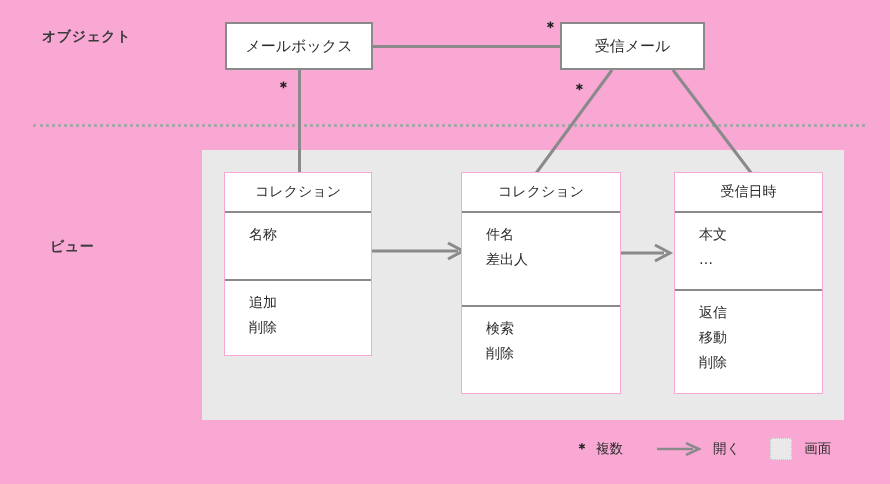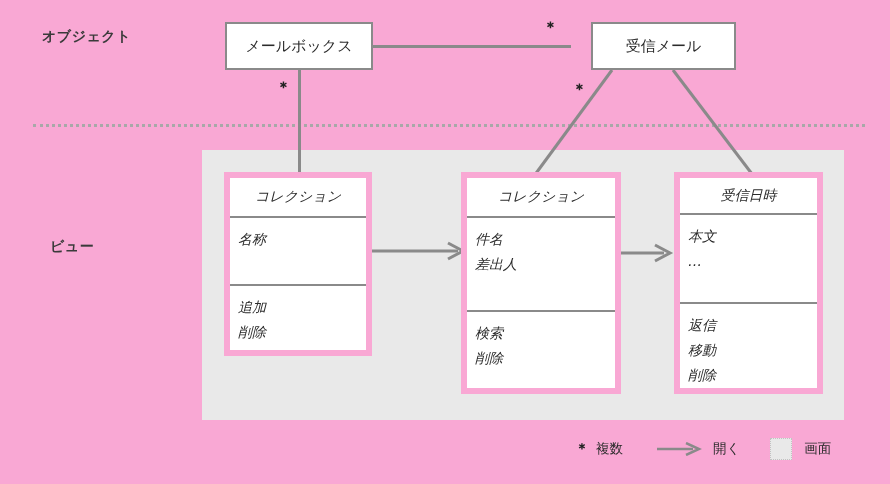--- a/index.html
+++ b/index.html
@@ -51,40 +51,39 @@
     align-items: center;
     justify-content: center;
     box-sizing: border-box;
     font-size: 15px;
     color: #2b2b2b;
   }
 
   
   .view-box {
     position: absolute;
-    border: 6px solid #f9a8d4;
+    border: 1px solid #f9a8d4;
     background: #ffffff;
     box-sizing: border-box;
     display: flex;
     flex-direction: column;
-    font-style: italic;
   }
   .vb-title {
     text-align: center;
     font-size: 14px;
     color: #2b2b2b;
     border-bottom: 2px solid #8a8a8a;
     box-sizing: border-box;
     display: flex;
     align-items: center;
     justify-content: center;
   }
   .vb-section {
     box-sizing: border-box;
-    padding: 9px 0 0 8px;
+    padding: 9px 0 0 24px;
     font-size: 14px;
     color: #2b2b2b;
   }
   .vb-section.bordered {
     border-top: 2px solid #8a8a8a;
   }
   .vb-line {
     line-height: 25px;
     white-space: nowrap;
   }
@@ -169,21 +168,21 @@
   <div class="mult" style="left:572px; top:82px;">＊</div>
 
   <svg class="conn-diag" style="left:668px; top:68px; width:100px; height:110px;" viewBox="0 0 100 110">
     <line x1="5" y1="2" x2="84" y2="106" stroke="#8a8a8a" stroke-width="3"></line>
   </svg>
 
   <div class="obj-box" style="left:225px; top:22px; width:148px; height:48px;">
     <span>メールボックス</span>
   </div>
 
-  <div class="obj-box" style="left:591px; top:22px; width:145px; height:48px;">
+  <div class="obj-box" style="left:560px; top:22px; width:145px; height:48px;">
     <span>受信メール</span>
   </div>
 
   <svg class="arrow-wrap" style="left:370px; top:238px; width:98px; height:26px;" viewBox="0 0 98 26">
     <line x1="0" y1="13" x2="88" y2="13" stroke="#8a8a8a" stroke-width="3"></line>
     <polyline points="78,5 93,13 78,21" fill="none" stroke="#8a8a8a" stroke-width="3"></polyline>
   </svg>
 
   <svg class="arrow-wrap" style="left:619px; top:240px; width:60px; height:26px;" viewBox="0 0 60 26">
     <line x1="0" y1="13" x2="45" y2="13" stroke="#8a8a8a" stroke-width="3"></line>
@@ -208,21 +207,21 @@
       <div class="vb-line">差出人</div>
     </div>
     <div class="vb-section bordered" style="flex:1;">
       <div class="vb-line">検索</div>
       <div class="vb-line">削除</div>
     </div>
   </div>
 
   <div class="view-box" style="left:674px; top:172px; width:149px; height:222px;">
     <div class="vb-title" style="height:40px;">受信日時</div>
-    <div class="vb-section" style="height:92px;">
+    <div class="vb-section" style="height:76px;">
       <div class="vb-line">本文</div>
       <div class="vb-line">…</div>
     </div>
     <div class="vb-section bordered" style="flex:1;">
       <div class="vb-line">返信</div>
       <div class="vb-line">移動</div>
       <div class="vb-line">削除</div>
     </div>
   </div>
 

